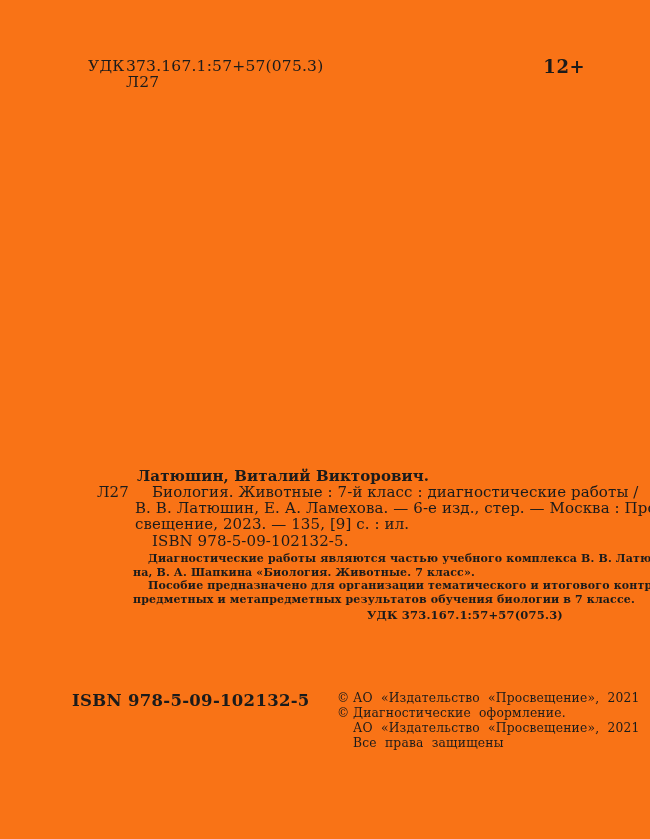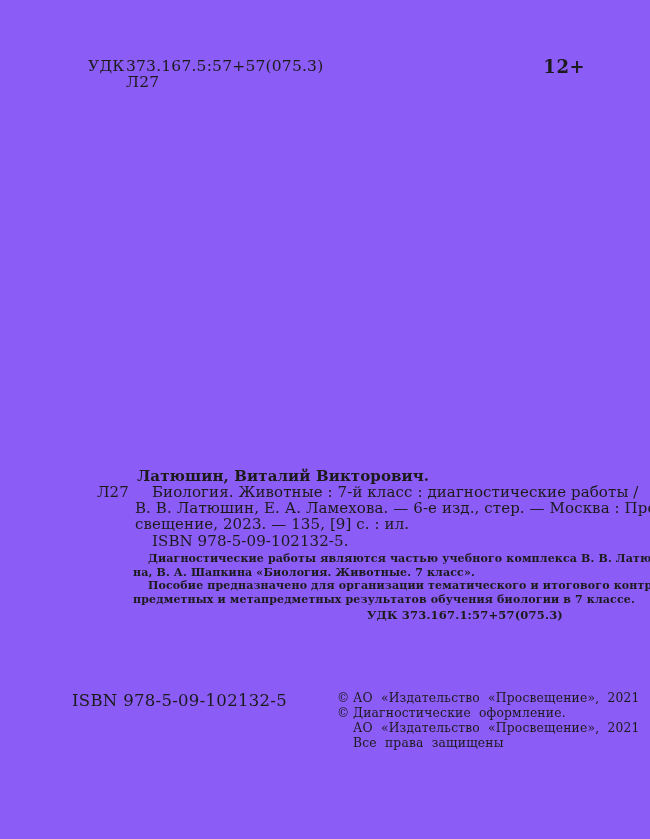--- a/index.html
+++ b/index.html
@@ -5,21 +5,21 @@
   html, body { margin: 0; padding: 0; }
   body {
     width: 650px; height: 839px;
     background: #ffffff;
     font-family: "DejaVu Serif", "Liberation Serif", serif;
     color: #1b1b1b;
     overflow: hidden;
     position: relative;
     -webkit-font-smoothing: antialiased;
   }
-  .page { position: absolute; inset: 0; background: #8b5cf6; }
+  .page { position: absolute; inset: 0; background: #f97316; }
 
   
   .top-class {
     position: absolute; left: 88px; top: 58px;
     font-size: 15.5px; line-height: 16.4px;
     letter-spacing: 0.2px;
   }
   .top-class .row { display: flex; white-space: nowrap; }
   .top-class .lbl { width: 38px; flex: 0 0 38px; }
   .top-class .code-indent { padding-left: 38px; }
@@ -54,42 +54,42 @@
   
   .bottom-class {
     position: absolute; right: 87px; top: 608px;
     font-size: 11.5px; font-weight: bold; line-height: 14.6px;
     text-align: left; white-space: nowrap; letter-spacing: 0.2px;
   }
 
   
   .isbn-bottom {
     position: absolute; left: 72px; top: 691px;
-    font-size: 16.5px; font-weight: normal; letter-spacing: 0.3px;
+    font-size: 16.5px; font-weight: bold; letter-spacing: 0.3px;
     white-space: nowrap;
   }
 
   
   .copyright {
     position: absolute; left: 337px; top: 691px;
     font-size: 12.3px; line-height: 14.9px;
     white-space: nowrap; word-spacing: 4px; letter-spacing: 0.2px;
   }
   .copyright .row { display: flex; }
   .copyright .mark { width: 16px; flex: 0 0 16px; }
 </style>
 </head>
 <body>
 
 <div class="page">
 
   <div class="top-class">
     <div class="row">
       <span class="lbl">УДК</span>
-      <span>373.167.5:57+57(075.3)</span>
+      <span>373.167.1:57+57(075.3)</span>
     </div>
     <div class="code-indent">Л27</div>
   </div>
 
   <div class="age-badge">12+</div>
 
   <div class="bib">
     <span class="code">Л27</span>
     <div class="author">Латюшин, Виталий Викторович.</div>
     <div class="indent">Биология. Животные : 7-й класс : диагностические работы /</div>

